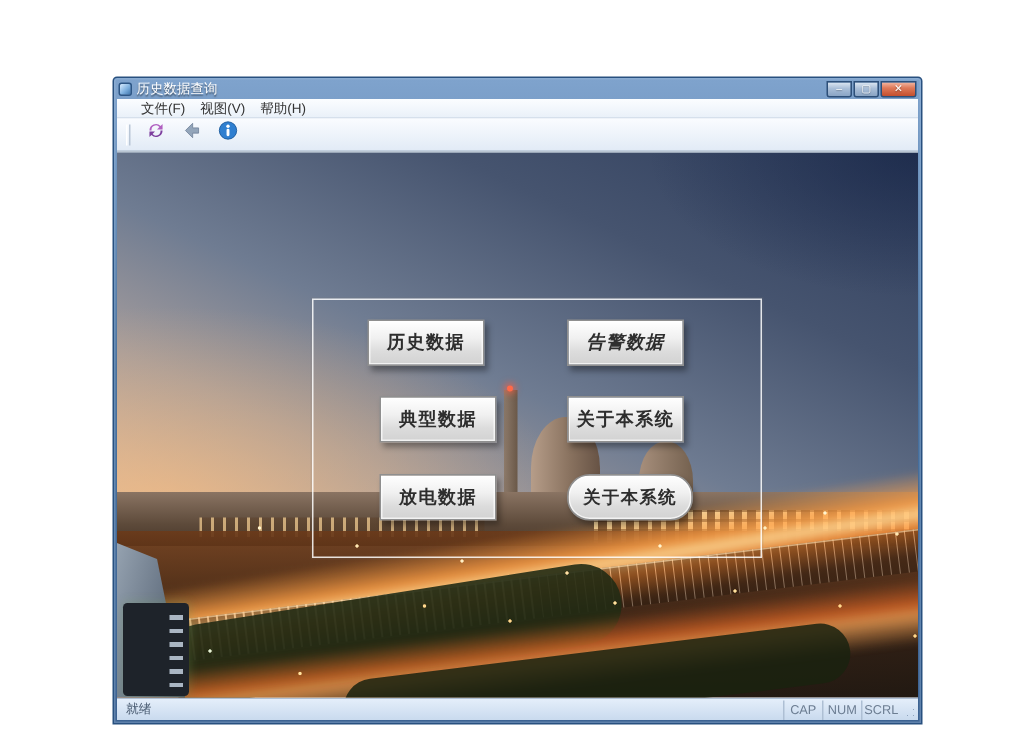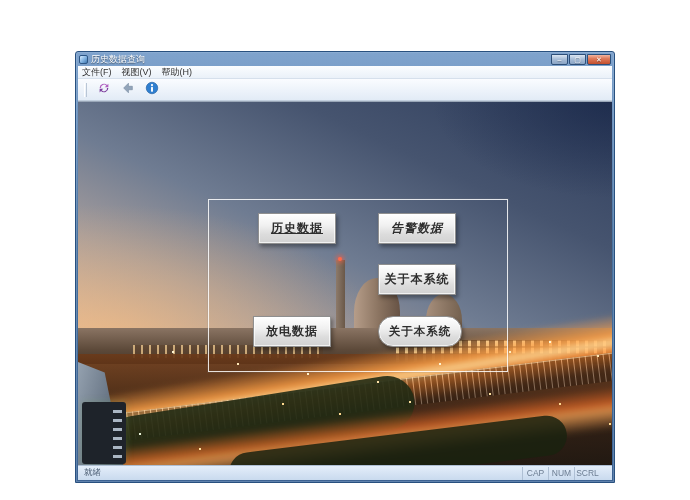--- a/index.html
+++ b/index.html
@@ -17,21 +17,21 @@
   .title-text{color:#ffffff;font-size:9px;line-height:9px;text-shadow:0 1px 1px rgba(0,0,0,.5);white-space:nowrap;}
   .win-controls{margin-left:auto;display:flex;gap:1px;}
   .win-btn{width:17px;height:11px;font-size:7px;line-height:10px;text-align:center;color:#fff;
     border:1px solid #2d4f79;border-radius:0 0 2px 2px;
     background:linear-gradient(#dbe6f2,#a9bed8 45%,#8aa4c4);text-shadow:0 1px 1px rgba(0,0,0,.4);cursor:default;}
   .win-btn.close{background:linear-gradient(#f2b5a0,#df7a5a 40%,#c34f2e);width:24px;}
 
   .window-body{position:absolute;left:2px;right:2px;top:14px;bottom:2px;
     display:flex;flex-direction:column;background:#f0f4fa;overflow:hidden;}
 
-  .menubar{height:13px;display:flex;align-items:center;gap:2px;padding:0 0;
+  .menubar{height:13px;display:flex;align-items:center;gap:2px;padding:0 12px;
     background:linear-gradient(#fbfdff,#eaf1f9);border-bottom:1px solid #d6e0ec;}
   .menu-item{font-size:9px;line-height:11px;color:#333;padding:0 4px;cursor:default;}
 
   .toolbar{height:22px;display:flex;align-items:center;gap:6px;padding:0 6px;
     background:linear-gradient(#fafcff,#e2ebf6);border-bottom:1px solid #c2cfde;}
   .tool-grip{width:3px;height:14px;border-left:1px solid #fff;border-right:1px solid #b9c6d6;margin-right:2px;}
   .tool-btn{width:18px;height:18px;display:flex;align-items:center;justify-content:center;border-radius:2px;cursor:default;}
   .tool-btn svg{width:14px;height:14px;}
 
   
@@ -92,21 +92,21 @@
     radial-gradient(circle 2px at 532px 322px,#ffd98f 40%,rgba(255,180,90,.3) 65%,transparent 70%);}
 
   
   .group-box{position:absolute;left:130px;top:97px;width:300px;height:173px;
     border:1px solid rgba(255,255,255,.85);box-shadow:0 0 0 1px rgba(120,120,120,.15);}
   .launch-btn{position:absolute;width:78px;height:31px;
     background:linear-gradient(#ffffff,#f0f0f0 40%,#dcdcdc 70%,#d2d2d2);
     border:1px solid #8f8f8f;box-shadow:2px 3px 4px rgba(0,0,0,.35), inset 0 0 0 1px rgba(255,255,255,.7);
     color:#2e2e2e;font-size:12px;font-weight:bold;letter-spacing:1px;
     display:flex;align-items:center;justify-content:center;cursor:default;white-space:nowrap;}
-  .pos-r1c1{left:180px;top:111px;text-decoration:underline;} .pos-r1c2{left:300px;top:111px;font-style:italic;}
+  .pos-r1c1{left:167px;top:111px;} .pos-r1c2{left:300px;top:111px;font-style:italic;}
   .pos-r2c1{left:175px;top:162px;} .pos-r2c2{left:300px;top:162px;}
   .pos-r3c1{left:175px;top:214px;} .pos-r3c2{left:300px;top:214px;width:84px;font-size:11.5px;border-radius:15px;}
 
   
   .statusbar{height:15px;display:flex;align-items:center;
     background:linear-gradient(#e4eefa,#c9daee);border-top:1px solid #aebfd4;
     font-size:8.5px;color:#4a5c72;}
   .status-msg{padding:16px 6px;flex:1;}
   .status-pane{width:26px;text-align:center;border-left:1px solid #aebfd4;line-height:13px;color:#6c7d92;}
   .resize-grip{width:12px;height:13px;background:
@@ -183,20 +183,21 @@
         <div class="scene-el road-lower"></div>
         <div class="scene-el veg2"></div>
         <div class="scene-el concrete"></div>
         <div class="scene-el parking"></div>
         <div class="scene-el lights"></div>
 
         <div class="group-box"></div>
 
         <button class="launch-btn pos-r1c1">历史数据</button>
         <button class="launch-btn pos-r1c2">告警数据</button>
+        <button class="launch-btn pos-r2c1">典型数据</button>
         <button class="launch-btn pos-r2c2">关于本系统</button>
         <button class="launch-btn pos-r3c1">放电数据</button>
         <button class="launch-btn pos-r3c2">关于本系统</button>
       </div>
 
       <div class="statusbar">
         <div class="status-msg">就绪</div>
         <div class="status-pane">CAP</div>
         <div class="status-pane">NUM</div>
         <div class="status-pane">SCRL</div>

